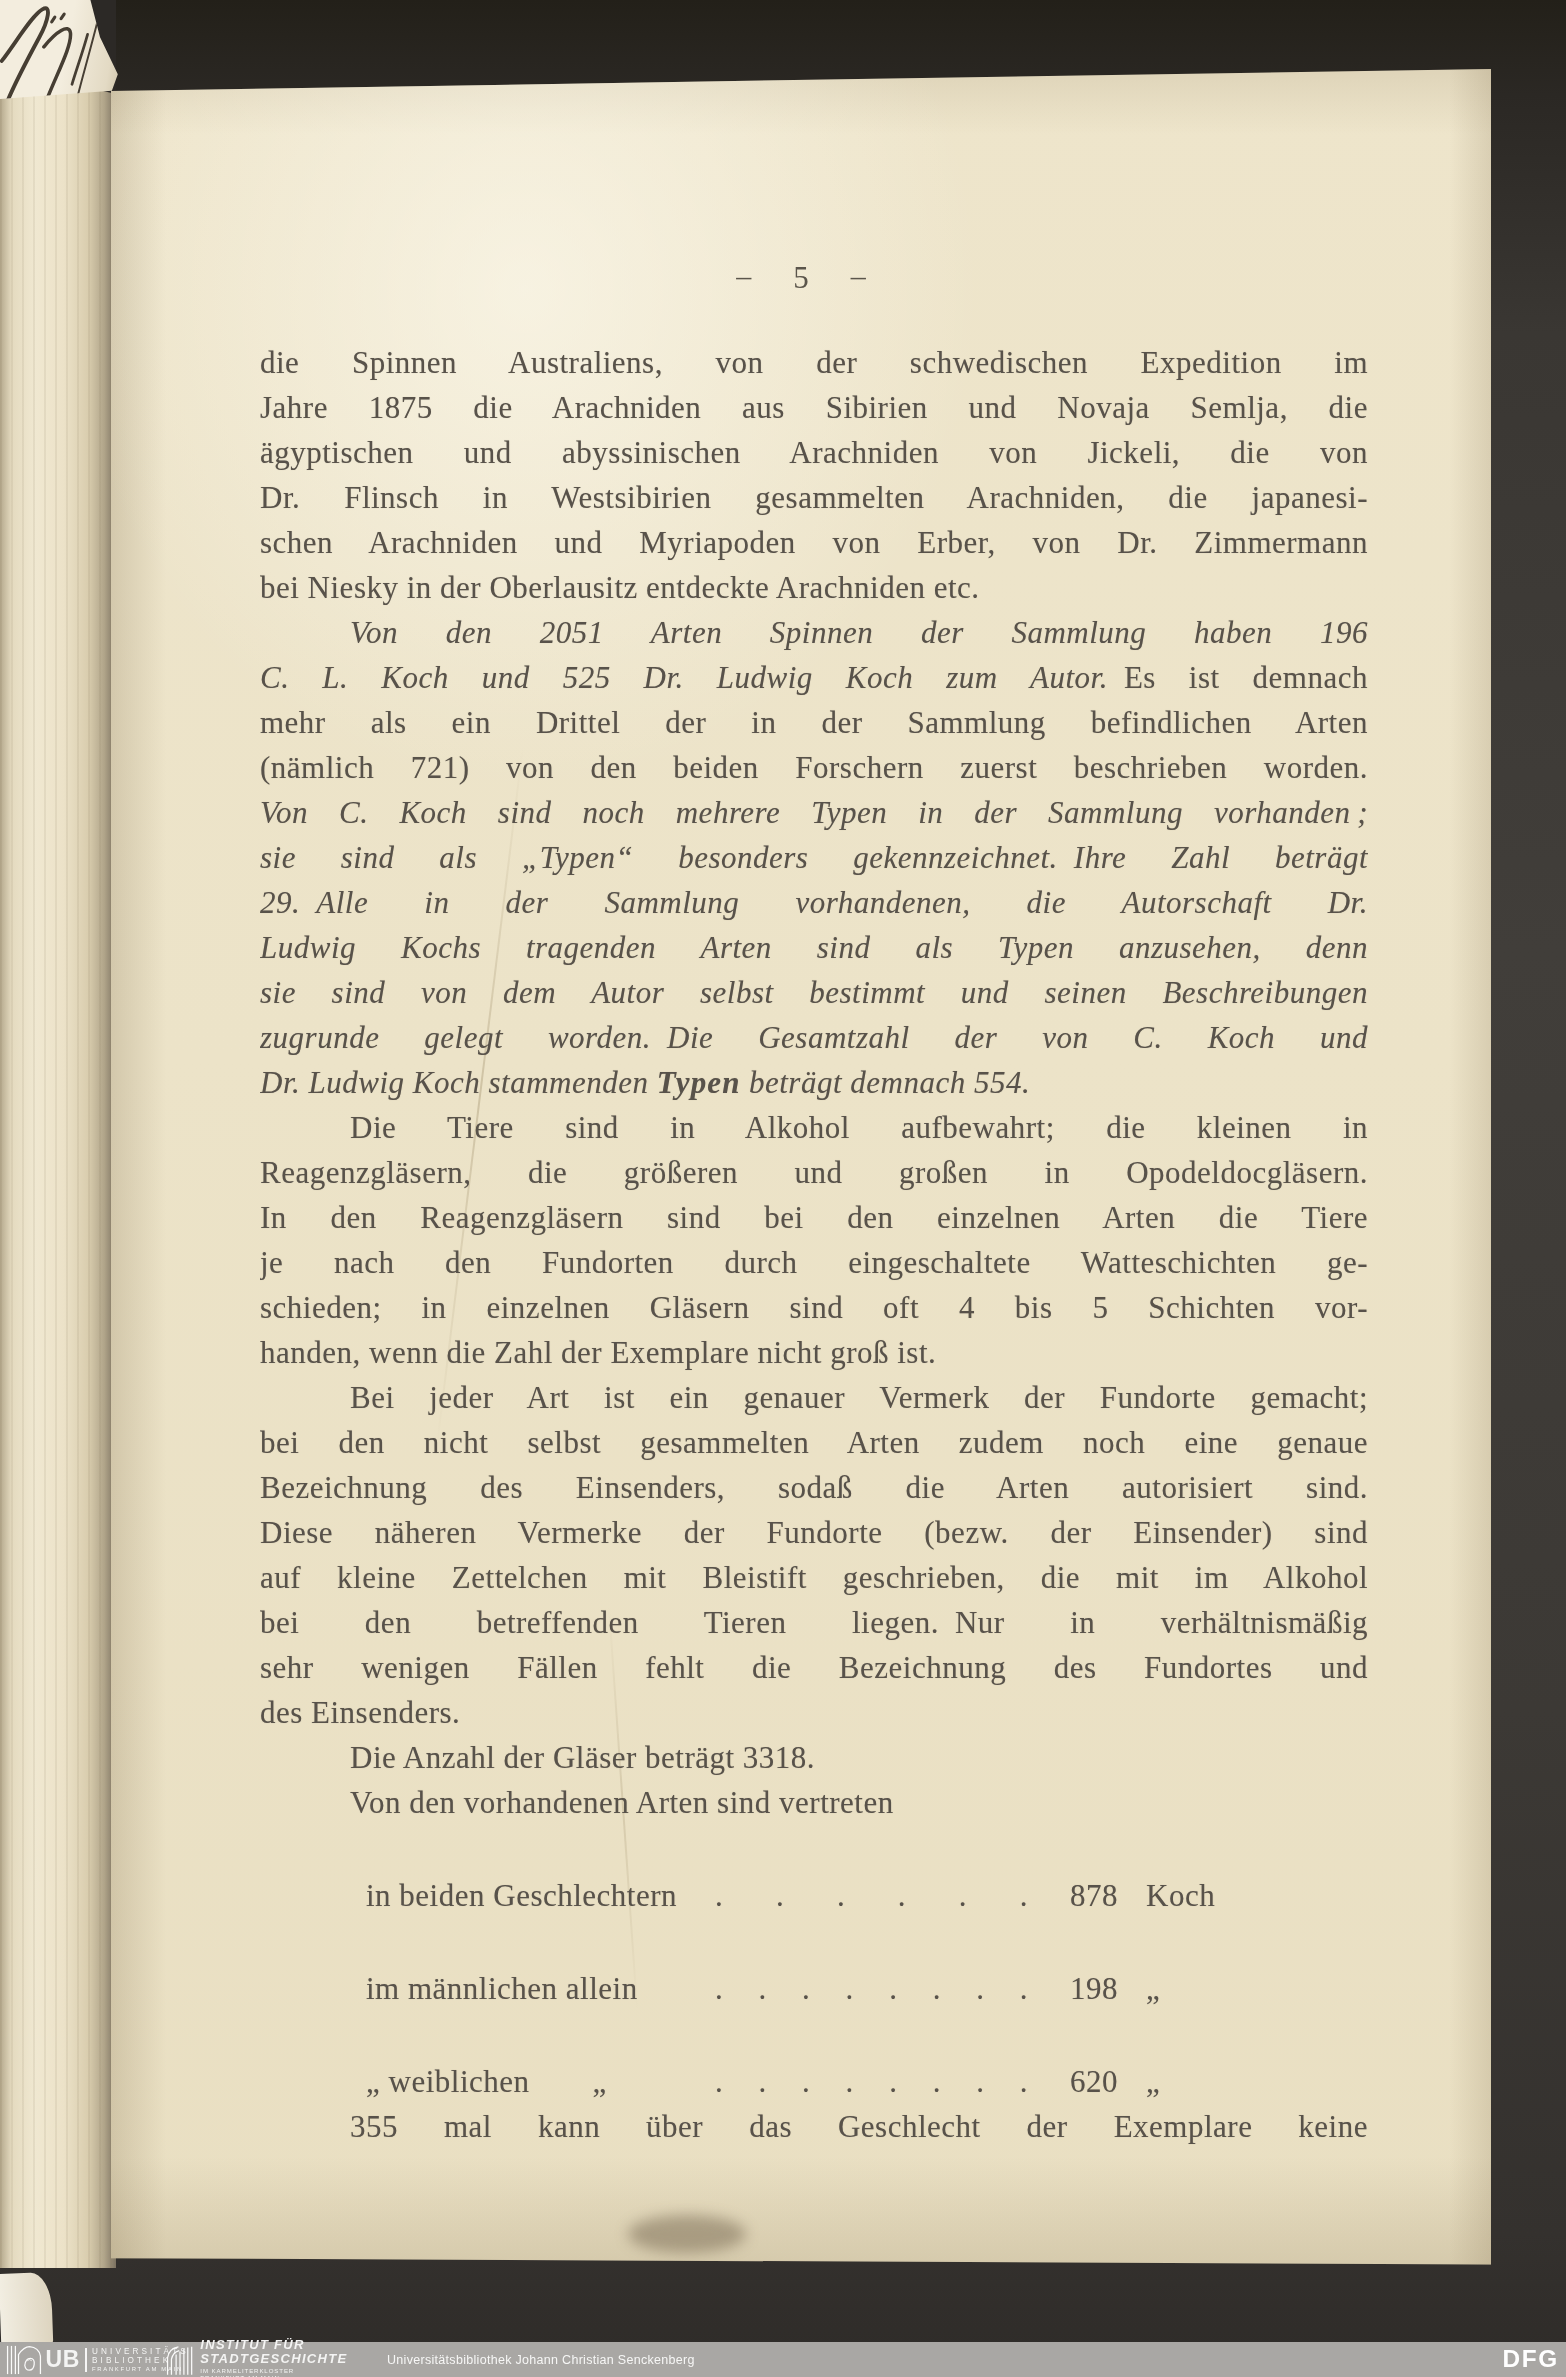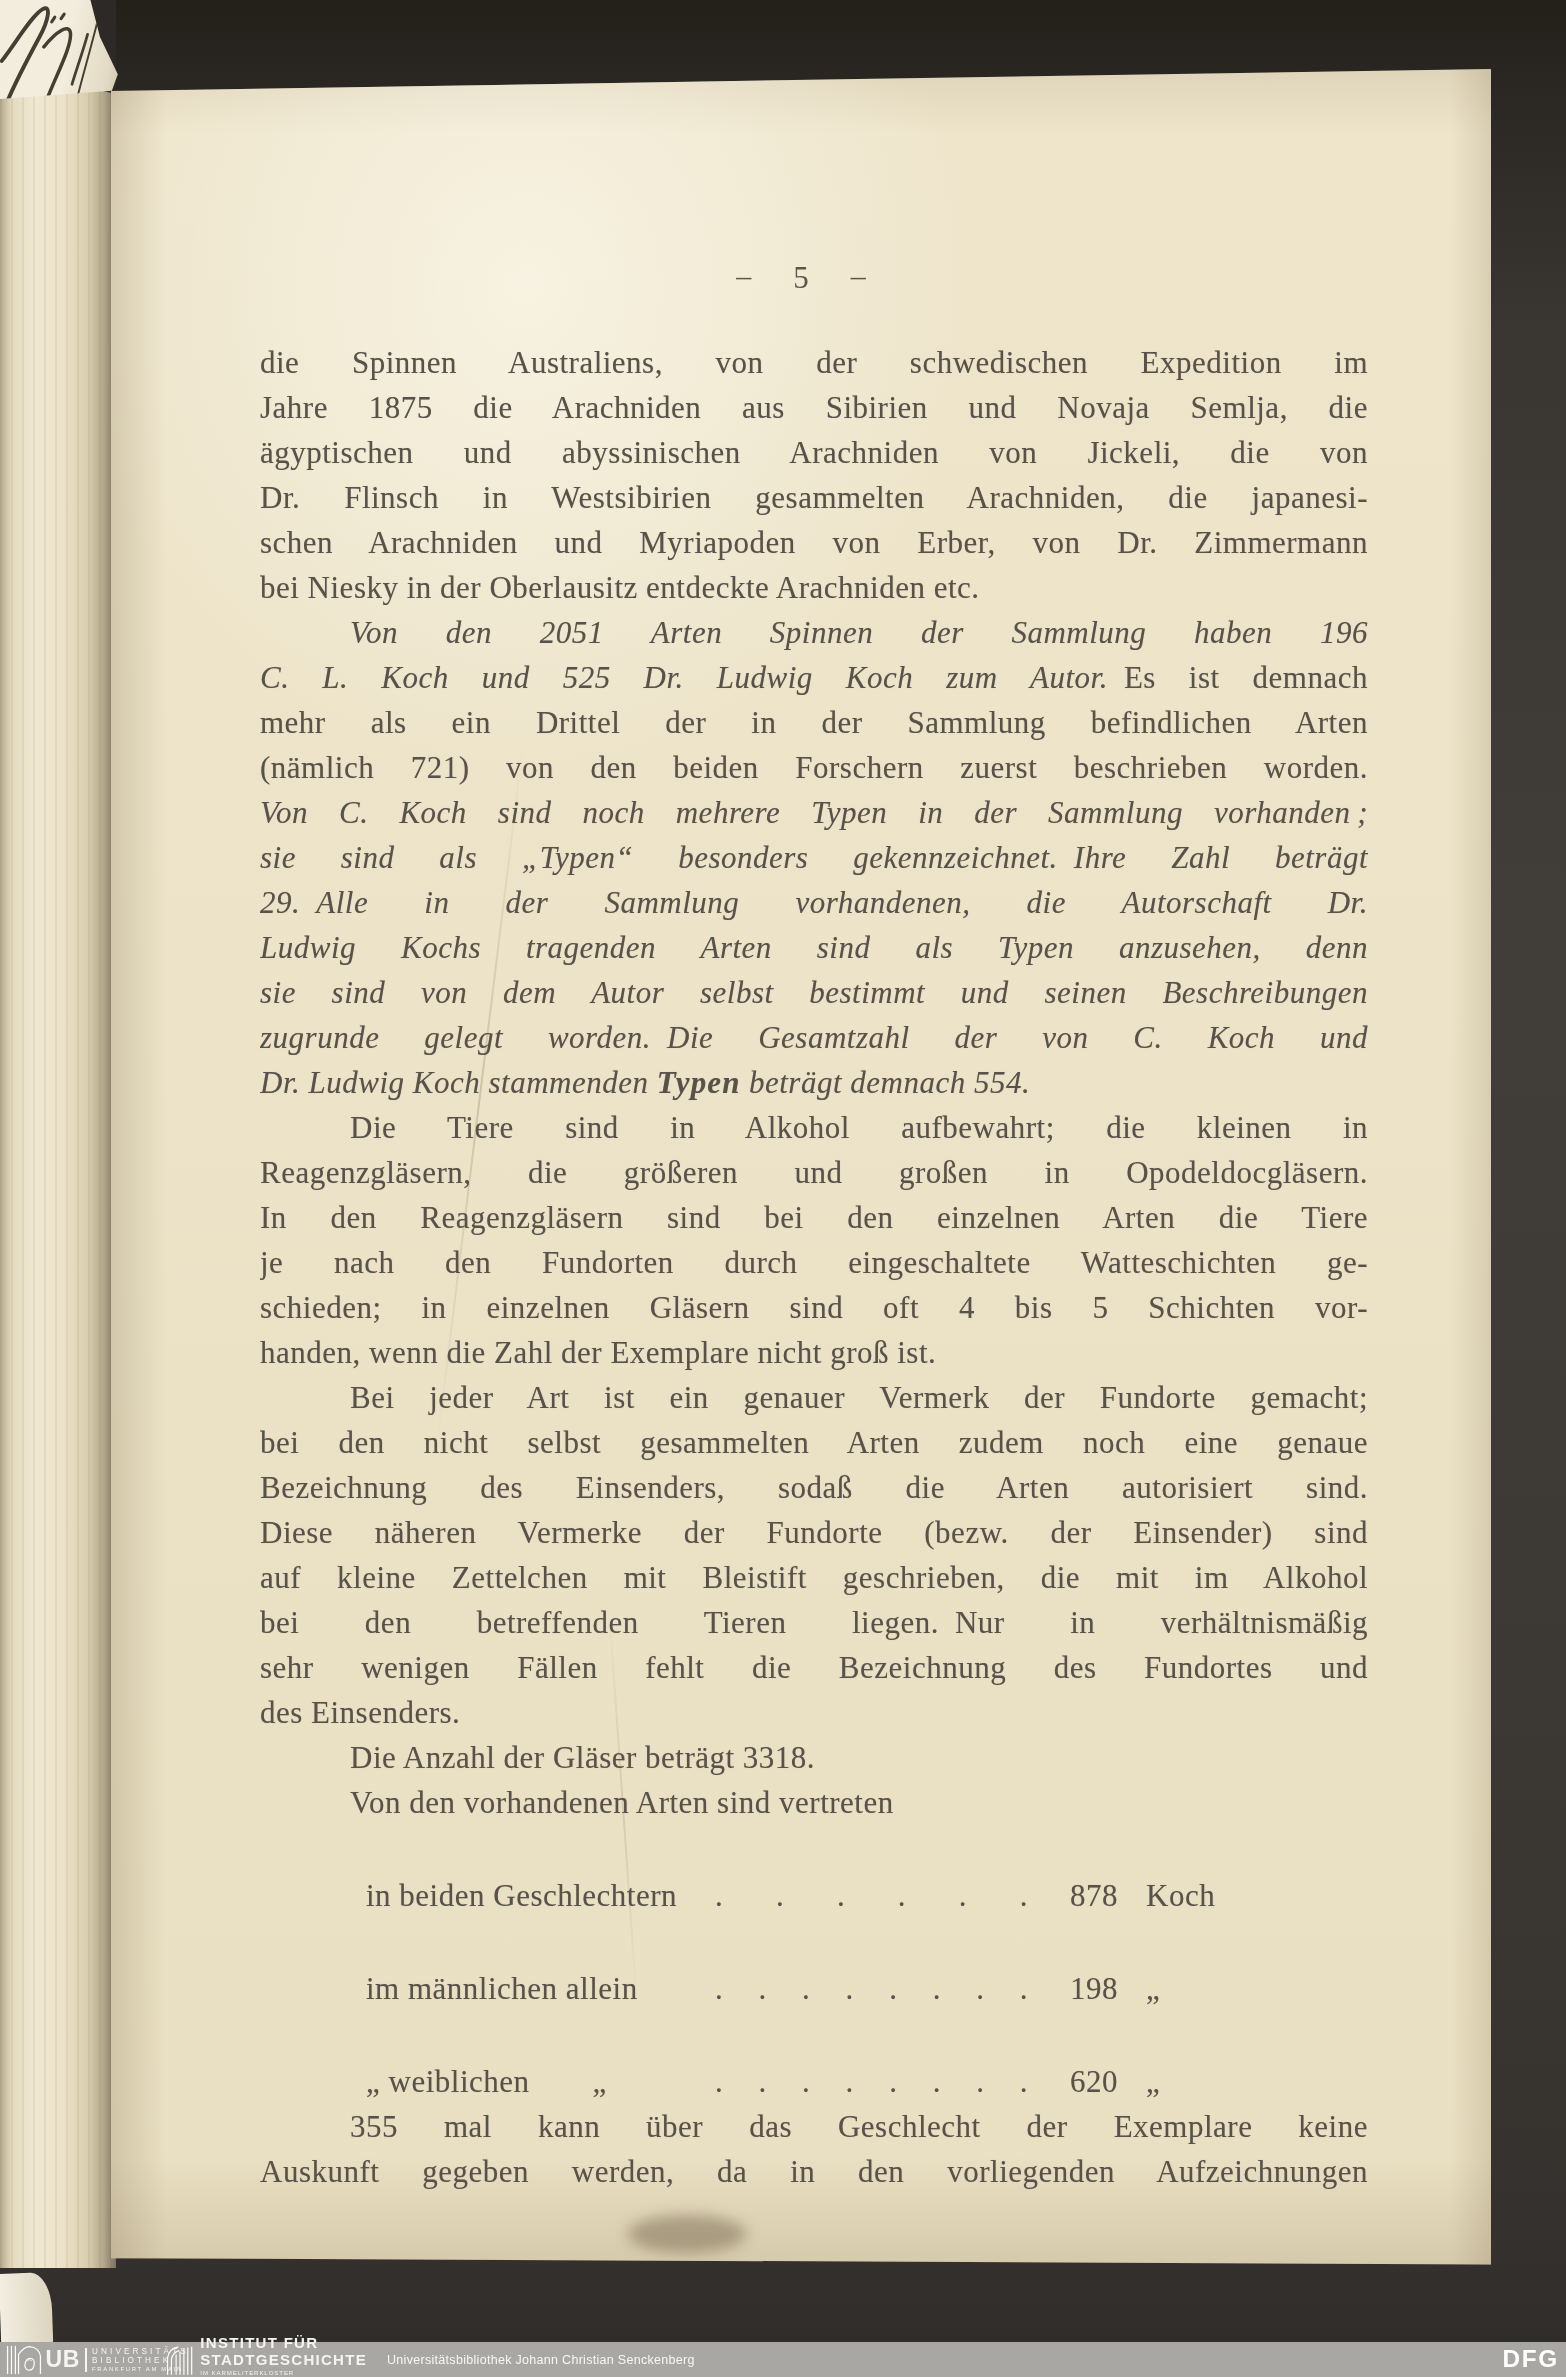--- a/index.html
+++ b/index.html
@@ -83,21 +83,21 @@
     background:#a9a7a4;color:#f4f4f3;font-family:"Liberation Sans",sans-serif;
   }
   .footer *{color:inherit;}
   .ub-logo{position:absolute;left:6.3px;top:2.4px;display:flex;align-items:center;height:31px;}
   .ub-abbr{font-family:Liberation Sans, sans-serif;font-size:23px;font-weight:bold;letter-spacing:0.8px;margin:0 4.7px 0 3.1px;}
   .ub-divider{width:1.6px;height:23.5px;background:rgba(255,255,255,0.9);margin-right:5.5px;}
   .logo-lines{display:flex;flex-direction:column;justify-content:flex-start;line-height:1.12;}
   .ub-l12{font-size:8.2px;letter-spacing:3.1px;}
   .ub-l3{font-size:5.9px;letter-spacing:1.7px;margin-top:0.8px;}
   .inst-logo{position:absolute;left:166px;top:2.4px;display:flex;align-items:center;height:31px;gap:6.3px;}
-  .inst-l12{font-size:15px;font-weight:bold;letter-spacing:1.3px;}
+  .inst-l12{font-size:13px;font-weight:bold;letter-spacing:1.3px;font-style:italic;}
   .inst-l34{font-size:6.1px;letter-spacing:0.9px;margin-top:0.8px;}
   .center-label{position:absolute;left:387px;top:0;height:35px;display:flex;align-items:center;font-size:12.5px;letter-spacing:0.3px;color:#f7f7f6;}
   .dfg{position:absolute;right:9.4px;top:0;height:35px;display:flex;align-items:center;
        font-size:23px;font-weight:900;letter-spacing:1.6px;color:#ffffff;transform:scaleX(1.06);}
   svg .wt{stroke:rgba(255,255,255,0.95);stroke-width:1.6;fill:none;}
 </style>
 </head>
 <body>
 
 <div class="left-strip"></div>
@@ -173,21 +173,20 @@
         <span class="ld-value">198</span>
         <span class="ld-unit">„</span>
       </div>
       <div class="leader-row">
         <span class="ld-label">„ weiblichen  „</span>
         <span class="ld-dots">. . . . . . . .</span>
         <span class="ld-value">620</span>
         <span class="ld-unit">„</span>
       </div>
       <div class="line ind"><span class="seg-r">355 mal kann über das Geschlecht der Exemplare keine</span></div>
-      <div class="line"><span class="seg-r">Auskunft gegeben werden, da in den vorliegenden Aufzeichnungen</span></div>
     </div>
 </div>
 
 <div class="page-corner"></div>
 
 <div class="footer">
 
   <div class="ub-logo">
     <svg width="36" height="30" viewBox="0 0 46 38">
       <g class="wt">

